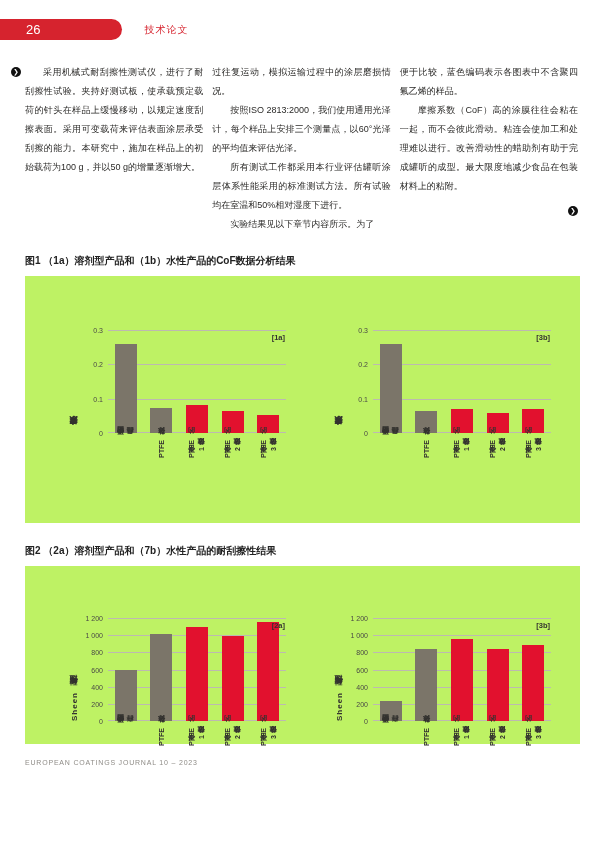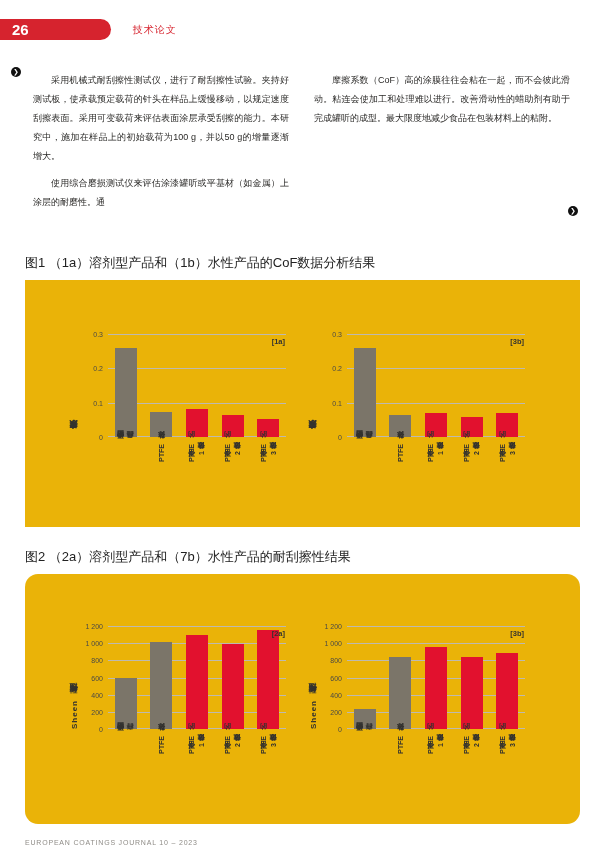--- a/index.html
+++ b/index.html
@@ -7,52 +7,52 @@
     width:600px;height:849px;position:relative;background:#ffffff;
     font-family:"Liberation Sans","DejaVu Sans",sans-serif;
     color:#2b2a28;overflow:hidden;
   }
   
   .header{margin-top:19px;display:flex;align-items:center;height:21px;}
   .badge{
     background:#d6232e;color:#fff;height:21px;display:inline-flex;align-items:center;
     border-radius:0 11px 11px 0;padding-right:15px;
   }
-  .badge .pagenum{margin-left:12px;font-size:15px;font-weight:bold;}
+  .badge .pagenum{margin-left:26px;font-size:13px;font-weight:normal;}
   .badge .section{margin-left:12px;font-size:10px;font-weight:bold;letter-spacing:1px;margin-top:32px;}
   .article-type{margin-left:22px;color:#d6232e;font-size:10px;font-weight:normal;letter-spacing:1px;}
   
   .columns{
     margin:23px 22px 0 25px;display:flex;gap:9px;height:176px;
     font-size:9px;line-height:19px;text-align:justify;
   }
   .col{flex:1;position:relative;}
-  .col p{margin:8px;}
+  .col p{margin:0;}
   .col p.ind{text-indent:2em;}
   .col-heading{
     color:#d6232e;font-size:10.5px;font-weight:bold;margin:17px 0 10px 0;line-height:14px;
   }
   .marker{
     width:10px;height:10px;border-radius:50%;background:#111;color:#fff;
     display:inline-flex;align-items:center;justify-content:center;
     font-size:6.5px;font-weight:bold;line-height:10px;
   }
   .marker-col1{position:absolute;left:-14px;top:4px;}
   .marker-col3{position:absolute;right:0;bottom:23px;}
   
   .fig-caption{
-    margin:15px 22px 8px 25px;font-size:13px;font-weight:normal;color:#222;
+    margin:15px 22px 8px 25px;font-size:10px;font-weight:bold;color:#222;
   }
   .fig-caption2{margin-top:21px;}
   
   .panel{
-    margin:0 20px 0 25px;background:#eab308;display:flex;gap:22px;
+    margin:0 20px 0 25px;background:#bef264;display:flex;gap:48px;
   }
   .panel1{height:247px;padding:54px 0 0 44px;box-sizing:border-box;}
-  .panel2{height:250px;padding:52px 0 0 44px;box-sizing:border-box;border-radius:13px;}
+  .panel2{height:178px;padding:52px 0 0 44px;box-sizing:border-box;}
   
   .chart{display:flex;align-items:flex-start;}
   .ylabel{
     writing-mode:vertical-rl;transform:rotate(180deg);
     font-size:8px;font-weight:bold;letter-spacing:1px;
     height:103px;display:flex;align-items:center;width:12px;color:#33322f;
   }
   .chart-main{display:flex;flex-direction:column;}
   .plot-row{display:flex;}
   .yticks{position:relative;width:27px;height:103px;font-size:7px;color:#4a4946;}
@@ -82,23 +82,29 @@
     <span class="pagenum">26</span>
     <span class="section">树脂和助剂</span>
   </div>
   <span class="article-type">技术论文</span>
 </div>
 
 <div class="columns">
   <div class="col">
     <span class="marker marker-col1">❯</span>
     <p class="ind">采用机械式耐刮擦性测试仪，进行了耐刮擦性试验。夹持好测试板，使承载预定载荷的针头在样品上缓慢移动，以规定速度刮擦表面。采用可变载荷来评估表面涂层承受刮擦的能力。本研究中，施加在样品上的初始载荷为100 g，并以50 g的增量逐渐增大。</p>
-    <p class="ind">使用综合磨损测试仪来评估涂漆罐听或平基材（如金属）上涂层的耐磨性。通</p>
   </div>
   <div class="col">
+    <p>过往复运动，模拟运输过程中的涂层磨损情况。</p>
+    <p class="ind">按照ISO 2813:2000，我们使用通用光泽计，每个样品上安排三个测量点，以60°光泽的平均值来评估光泽。</p>
+    <p class="ind">所有测试工作都采用本行业评估罐听涂层体系性能采用的标准测试方法。所有试验均在室温和50%相对湿度下进行。</p>
+    <p class="ind">实验结果见以下章节内容所示。为了</p>
+  </div>
+  <div class="col">
+    <p>便于比较，蓝色编码表示各图表中不含聚四氟乙烯的样品。</p>
     <p class="ind">摩擦系数（CoF）高的涂膜往往会粘在一起，而不会彼此滑动。粘连会使加工和处理难以进行。改善滑动性的蜡助剂有助于完成罐听的成型。最大限度地减少食品在包装材料上的粘附。</p>
     <span class="marker marker-col3">❯</span>
   </div>
 </div>
 
 <div class="fig-caption">图1 （1a）溶剂型产品和（1b）水性产品的CoF数据分析结果</div>
 <div class="panel panel1">
   <div class="chart">
       <div class="ylabel">摩擦系数</div>
       <div class="chart-main">

